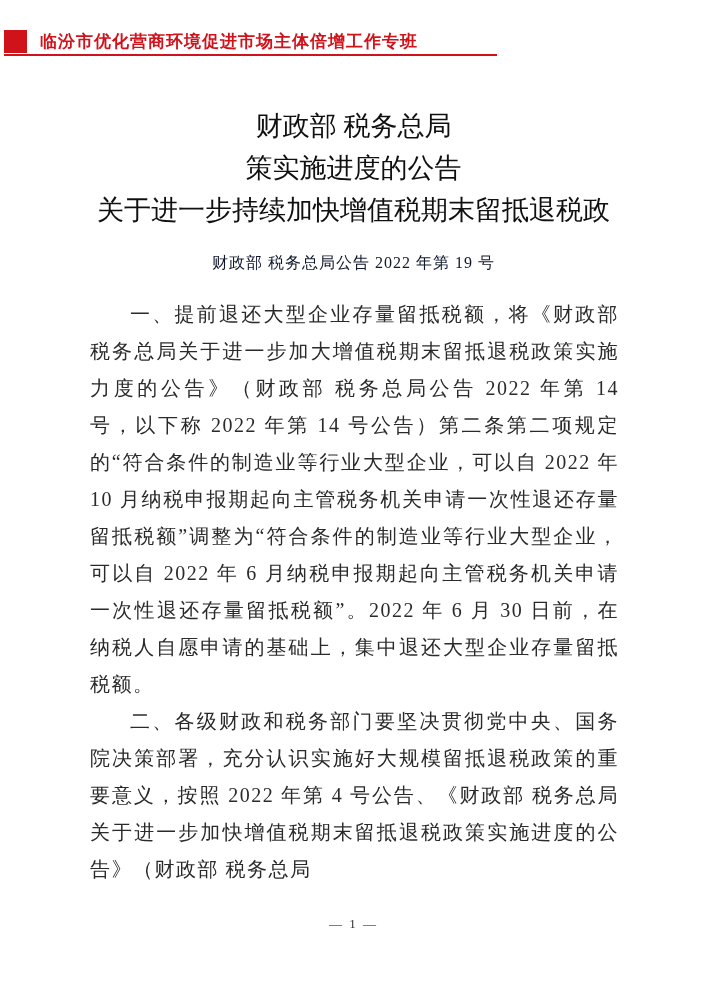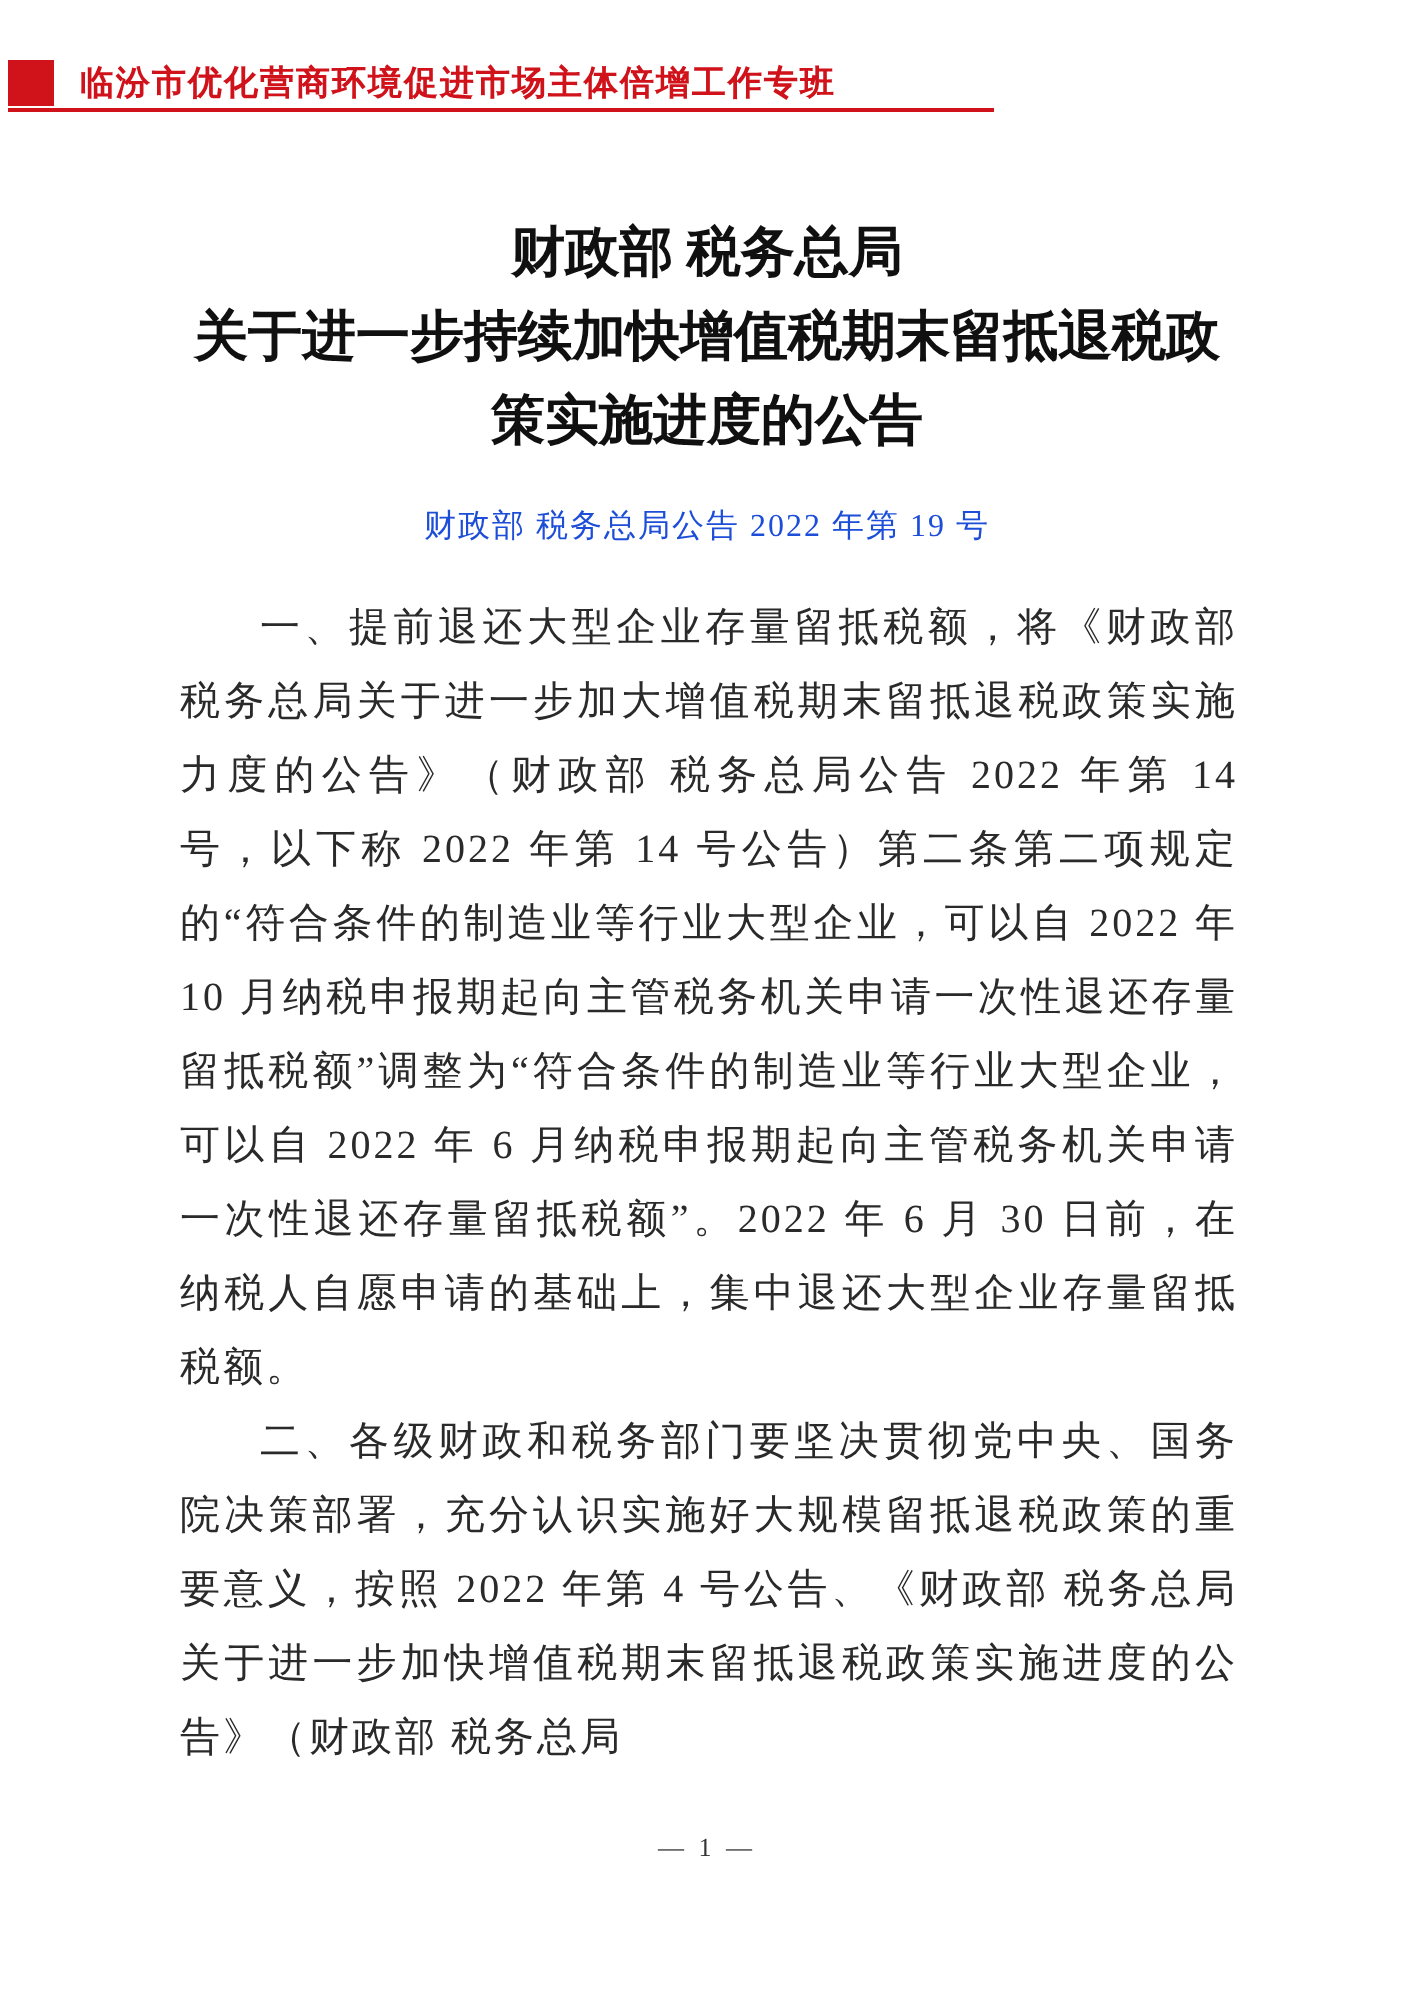--- a/index.html
+++ b/index.html
@@ -18,26 +18,26 @@
   .brand-square { width: 23px; height: 23px; background: var(--accent); flex: 0 0 auto; }
   .brand-title {
     font-family: "Liberation Sans", "DejaVu Sans", sans-serif;
     font-weight: bold; font-size: 17px; line-height: 23px;
     color: var(--accent); letter-spacing: 1px; white-space: nowrap;
   }
   .header-rule { width: 493px; height: 2px; background: var(--accent); margin-top: 1px; }
   
   .doc-title {
     margin: 49px 40px 0 40px;
-    text-align: center; font-weight: bold;
+    text-align: center; font-weight: normal;
     font-size: 27px; line-height: 42px; color: #101010;
   }
   .doc-number {
     margin-top: 22px; text-align: center;
-    font-size: 16px; letter-spacing: 1px; color: #1d4ed8;
+    font-size: 16px; letter-spacing: 1px; color: #0f172a;
   }
   .doc-body {
     margin: 22px 88px 0 90px;
     font-size: 20px; line-height: 37px; letter-spacing: 1.5px;
     text-align: justify; color: #2a2a2a;
   }
   .doc-body p { margin: 0; text-indent: 2em; }
   .page-number {
     margin-top: 28px; text-align: center;
     font-size: 13px; color: #333; letter-spacing: 2px;
@@ -50,22 +50,22 @@
   <div class="brand-row">
     <span class="brand-square"></span>
     <span class="brand-title">临汾市优化营商环境促进市场主体倍增工作专班</span>
   </div>
   <div class="header-rule"></div>
 </header>
 
 <main class="doc">
   <div class="doc-title">
     <div>财政部 税务总局</div>
+    <div>策实施进度的公告</div>
     <div>关于进一步持续加快增值税期末留抵退税政</div>
-    <div>策实施进度的公告</div>
   </div>
 
   <div class="doc-number">财政部 税务总局公告 2022 年第 19 号</div>
 
   <div class="doc-body">
     <p>一、提前退还大型企业存量留抵税额，将《财政部 税务总局关于进一步加大增值税期末留抵退税政策实施力度的公告》（财政部 税务总局公告 2022 年第 14 号，以下称 2022 年第 14 号公告）第二条第二项规定的“符合条件的制造业等行业大型企业，可以自 2022 年 10 月纳税申报期起向主管税务机关申请一次性退还存量留抵税额”调整为“符合条件的制造业等行业大型企业，可以自 2022 年 6 月纳税申报期起向主管税务机关申请一次性退还存量留抵税额”。2022 年 6 月 30 日前，在纳税人自愿申请的基础上，集中退还大型企业存量留抵税额。</p>
     <p>二、各级财政和税务部门要坚决贯彻党中央、国务院决策部署，充分认识实施好大规模留抵退税政策的重要意义，按照 2022 年第 4 号公告、《财政部 税务总局关于进一步加快增值税期末留抵退税政策实施进度的公告》（财政部 税务总局</p>
   </div>
 
   <div class="page-number">— 1 —</div>

